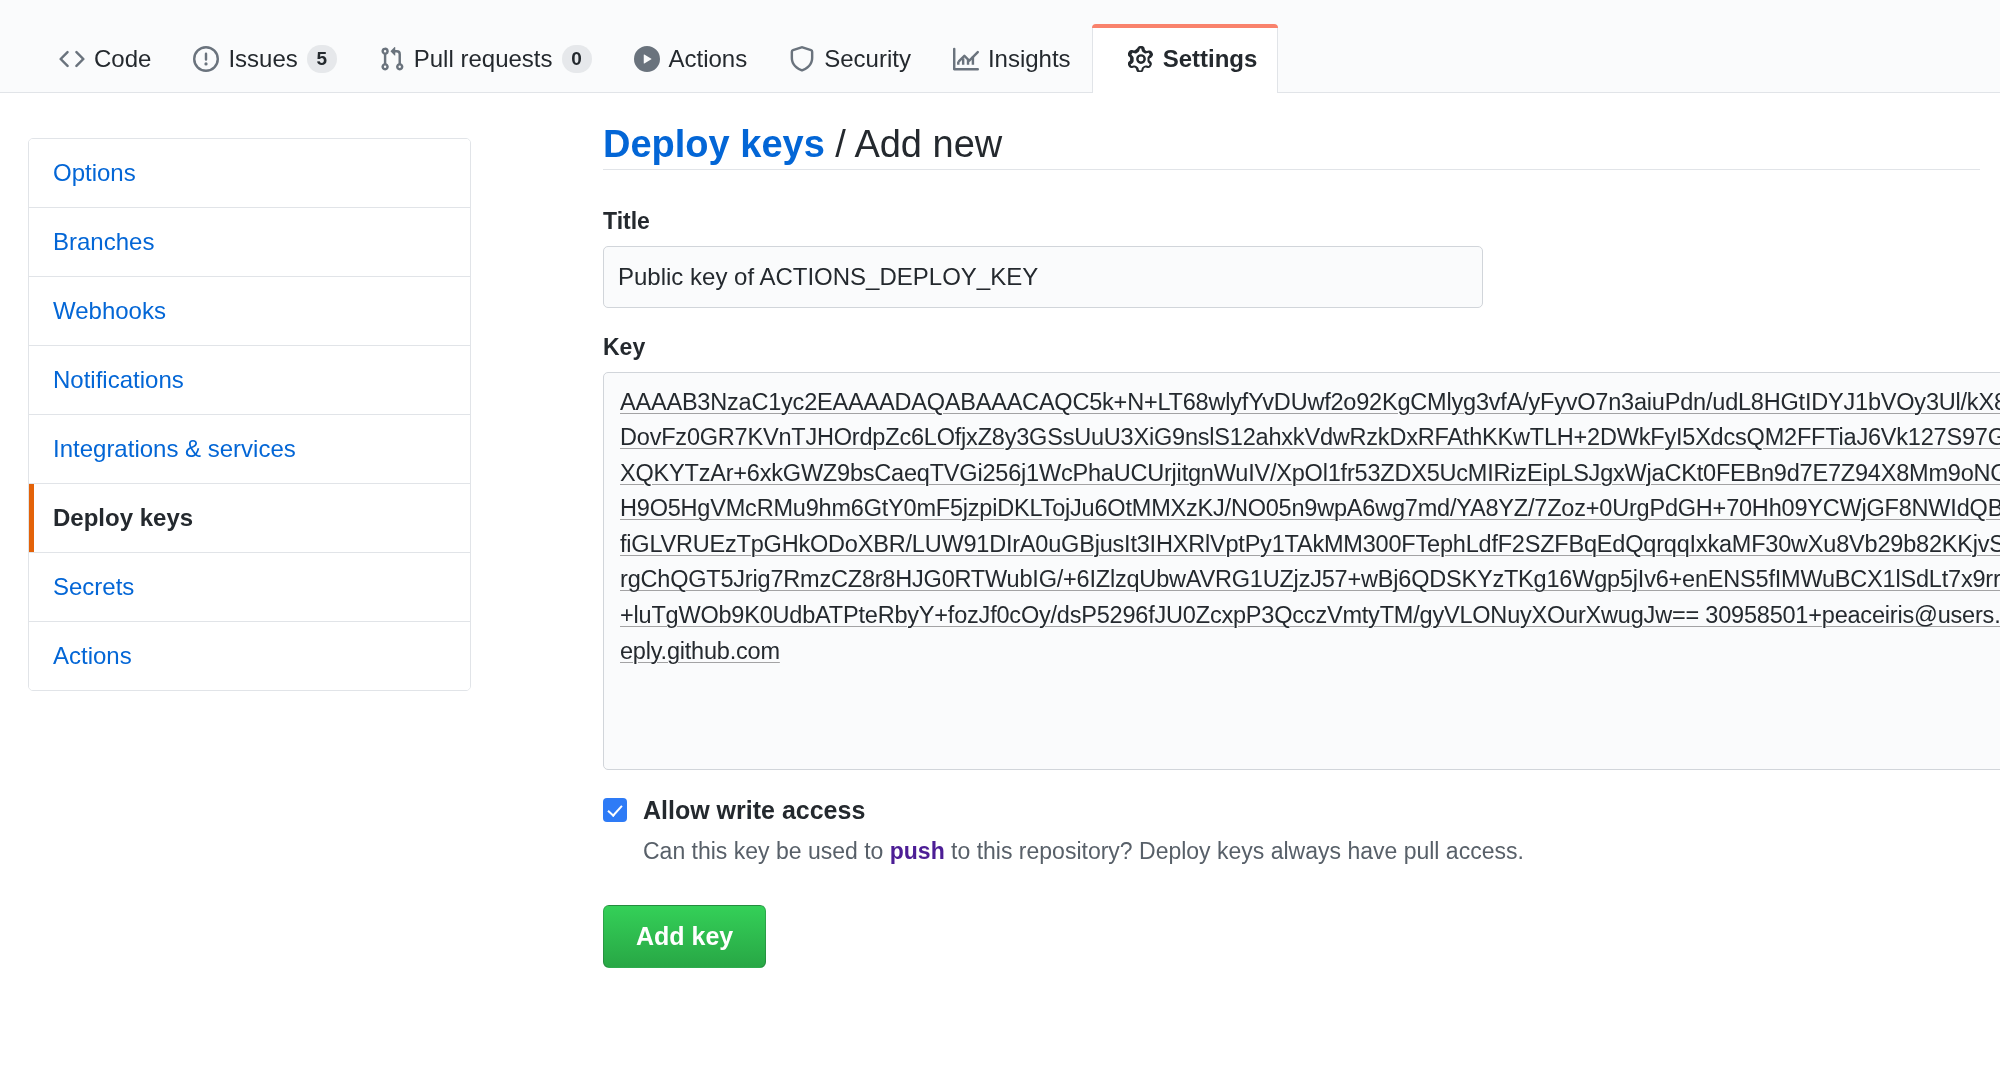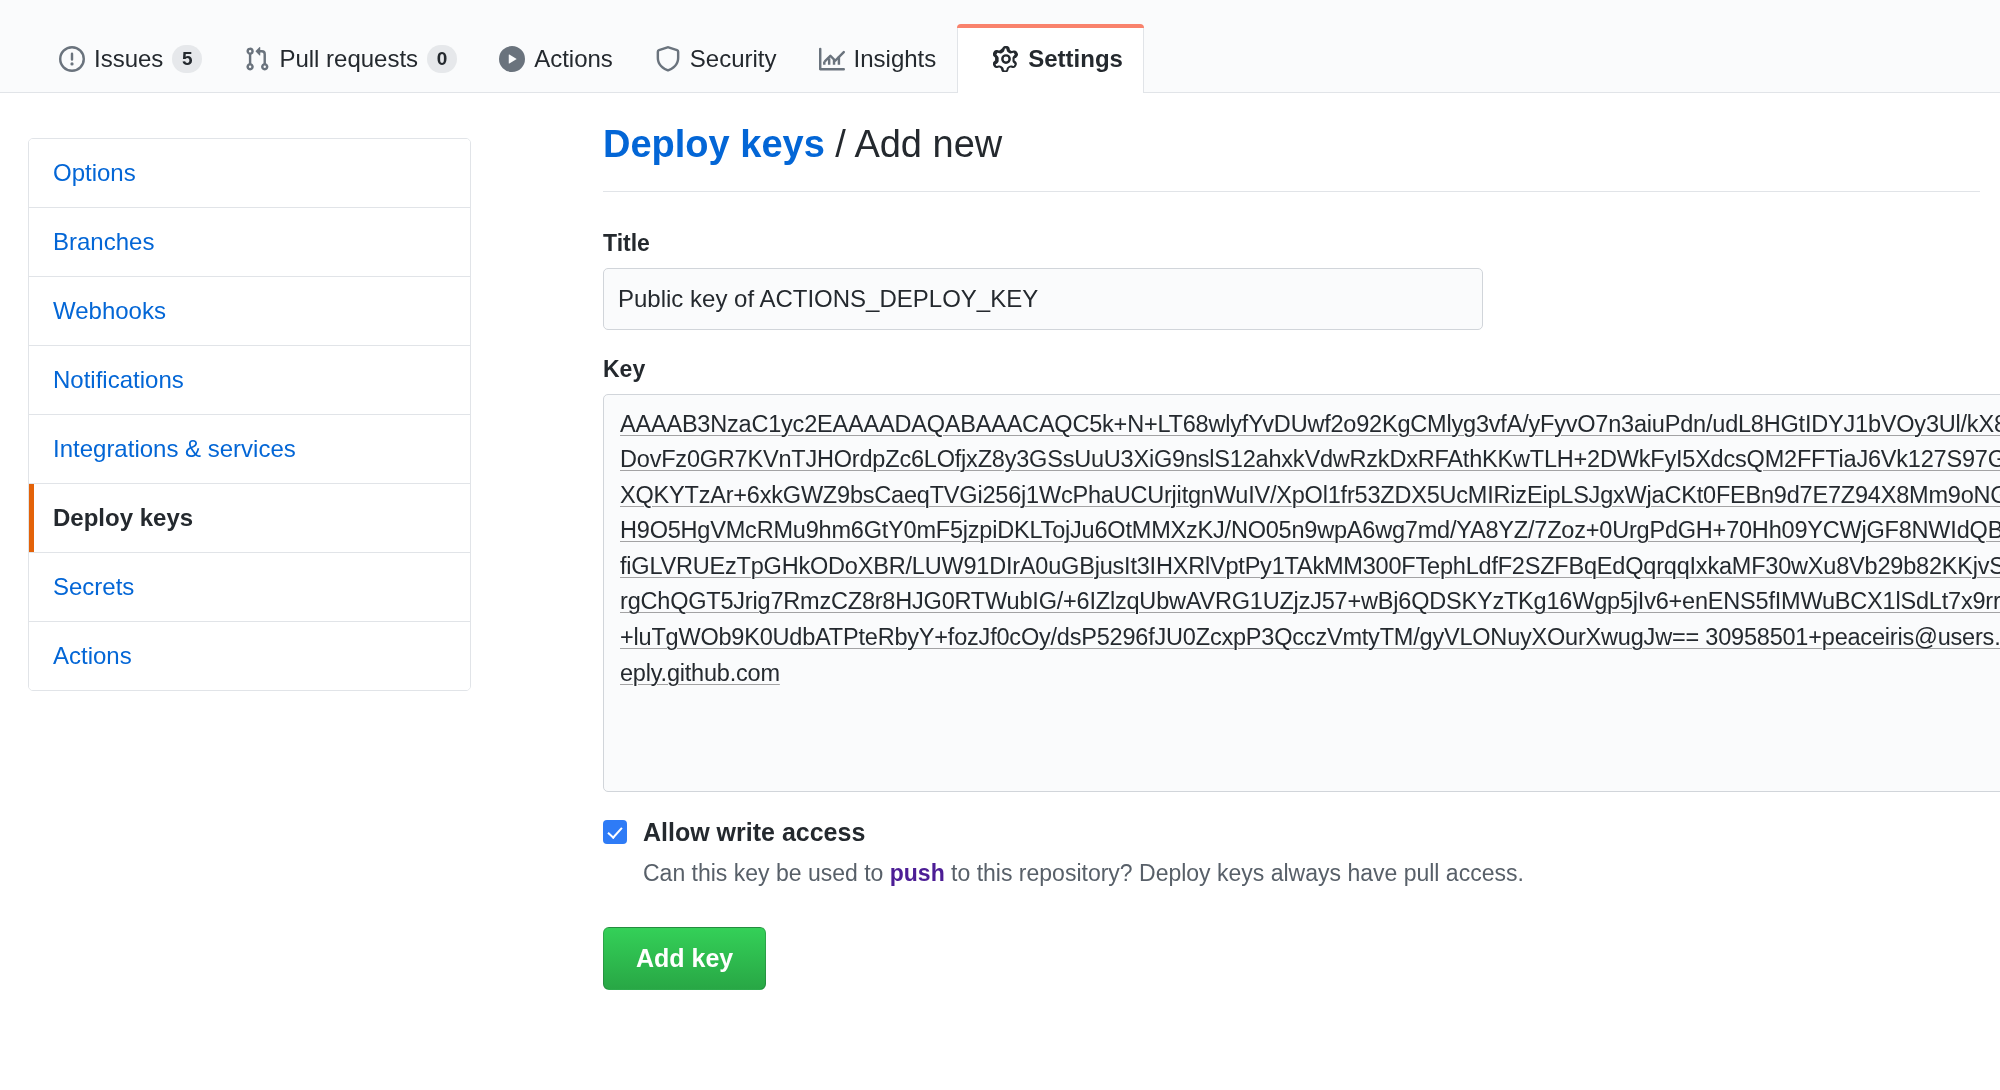--- a/index.html
+++ b/index.html
@@ -125,21 +125,20 @@
   .main{
     flex:1;
     min-width:0;
     padding-left:92px;
     padding-right:20px;
   }
   .page-head{
     font-size:38px;
     font-weight:400;
     line-height:1.25;
-    padding-bottom:22px;
     border-bottom:1px solid #e1e4e8;
     margin:0 0 38px 0;
   }
   .page-head .lnk{ color:#0366d6; font-weight:600; cursor:pointer; }
   .page-head .sep{ color:#24292e; }
   .page-head .cur{ color:#24292e; }
 
   .field{ margin-bottom:26px; }
   .field-label{
     display:block;
@@ -272,20 +271,28 @@
     cursor:pointer;
     line-height:1;
   }
 </style>
 </head>
 <body>
 
 <div class="nav-wrap">
   <div class="nav-list">
 
+    <div class="nav-item">
+      <span class="nav-icon">
+        <svg width="26" height="26" viewBox="0 0 16 16" fill="#6a737d">
+            <path d="M4.72 3.22a.75.75 0 011.06 1.06L2.06 8l3.72 3.72a.75.75 0 11-1.06 1.06L.47 8.53a.75.75 0 010-1.06l4.25-4.25zm6.56 0a.75.75 0 10-1.06 1.06L13.94 8l-3.72 3.72a.75.75 0 101.06 1.06l4.25-4.25a.75.75 0 000-1.06l-4.25-4.25z"></path>
+          </svg>
+      </span>
+      <span>Code</span>
+    </div>
 
     <div class="nav-item">
       <span class="nav-icon">
         <svg width="26" height="26" viewBox="0 0 16 16" fill="#6a737d">
             <path d="M8 1.5a6.5 6.5 0 100 13 6.5 6.5 0 000-13zM0 8a8 8 0 1116 0A8 8 0 010 8zm9 3a1 1 0 11-2 0 1 1 0 012 0zm-.25-6.25a.75.75 0 00-1.5 0v3.5a.75.75 0 001.5 0v-3.5z"></path>
           </svg>
       </span>
       <span>Issues</span>
       <span class="counter">5</span>
     </div>

